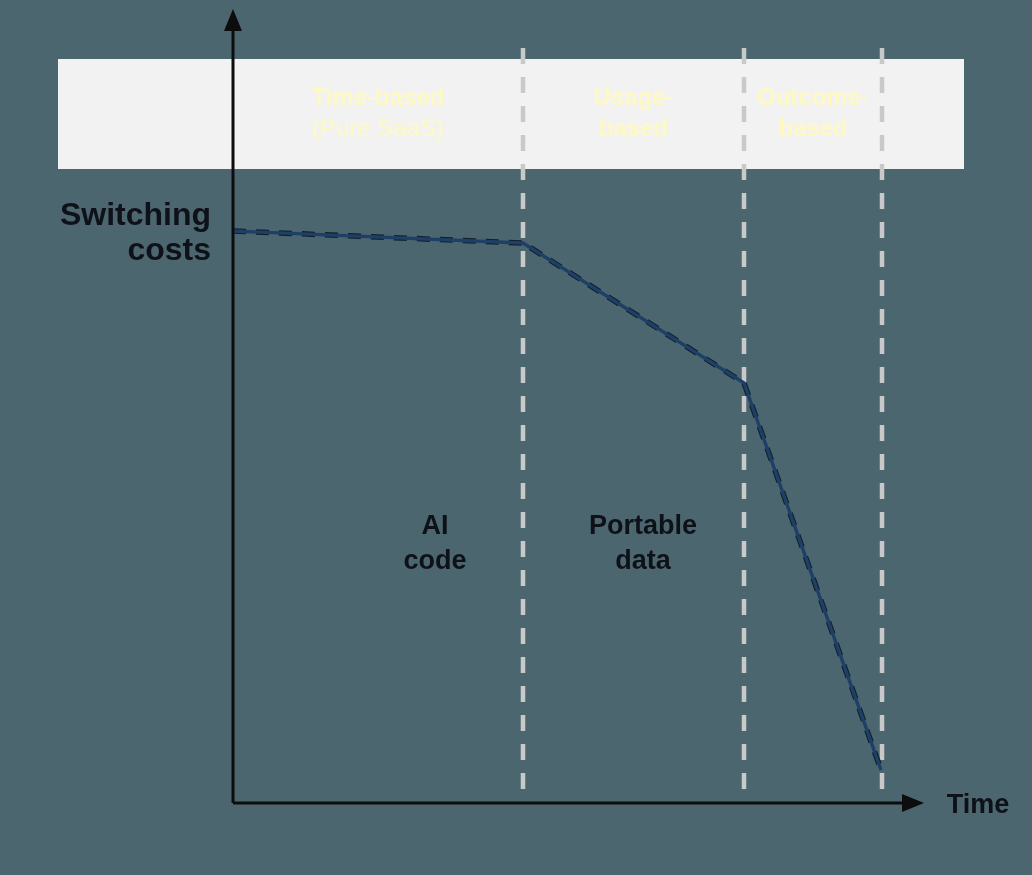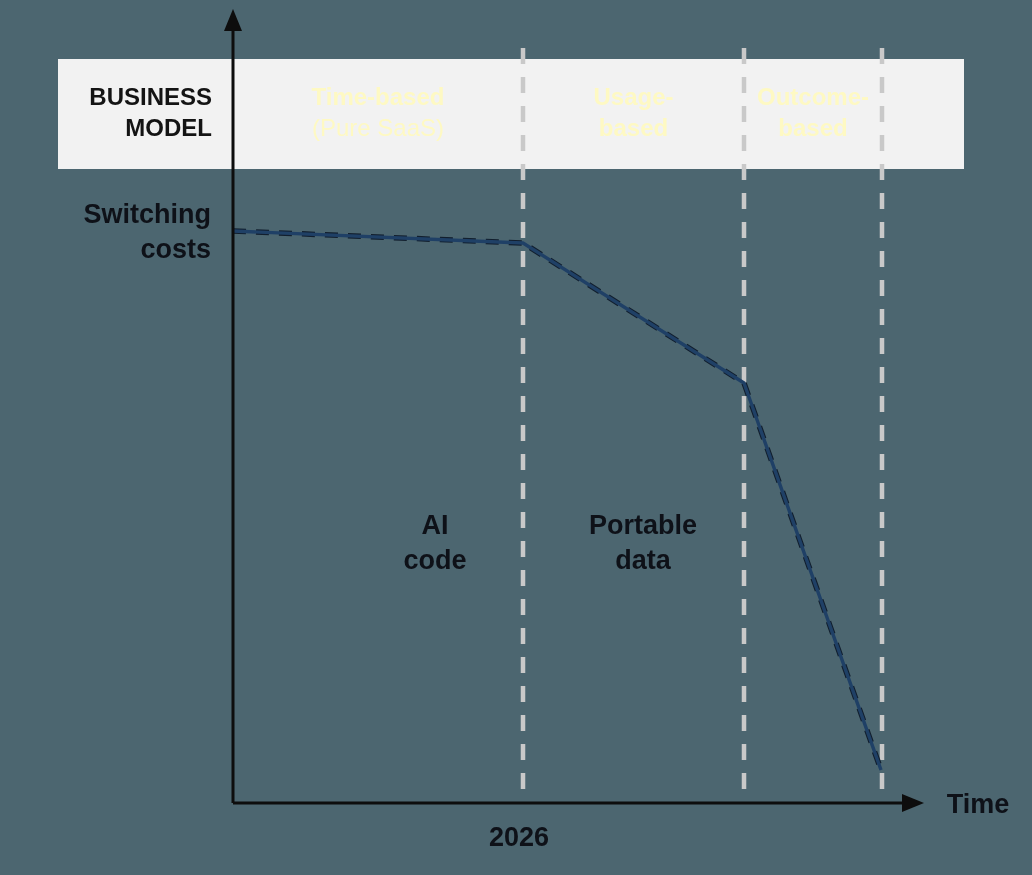--- a/index.html
+++ b/index.html
@@ -44,21 +44,21 @@
     font-size: 24px; line-height: 31px;
     color: #fef9c3;
   }
   .phase-1 { left: 233px; width: 290px; }
   .phase-2 { left: 523px; width: 221px; }
   .phase-3 { left: 744px; width: 138px; }
   .phase .regular { font-weight: 400; }
   .y-axis-label {
     left: 30px; top: 197px; width: 181px;
     text-align: right;
-    font-size: 27px; line-height: 35px;
+    font-size: 32px; line-height: 35px;
   }
   .annotation {
     top: 508px;
     font-size: 27px; line-height: 35px;
   }
   .annotation-1 { left: 360px; width: 150px; }
   .annotation-2 { left: 553px; width: 180px; }
   .tick {
     top: 822px; width: 160px;
     text-align: center;
@@ -91,31 +91,29 @@
     <g>
       <line x1="233" y1="26" x2="233" y2="803" stroke="#0d0d0d" stroke-width="3"></line>
       <polygon points="233,9 224,31 242,31" fill="#0d0d0d"></polygon>
     </g>
     <g>
       <line x1="233" y1="803" x2="906" y2="803" stroke="#0d0d0d" stroke-width="3"></line>
       <polygon points="924,803 902,794 902,812" fill="#0d0d0d"></polygon>
     </g>
   </svg>
 
-  <div class="txt banner-label"><span>BUSINESS</span><br><span>MODEL</span></div>
 
   <div class="txt phase phase-1"><span>Time-based</span><br><span class="regular">(Pure SaaS)</span></div>
 
   <div class="txt phase phase-2"><span>Usage-</span><br><span>based</span></div>
 
   <div class="txt phase phase-3"><span>Outcome-</span><br><span>based</span></div>
 
   <div class="txt y-axis-label"><span>Switching</span><br><span>costs</span></div>
 
   <div class="txt annotation annotation-1"><span>AI</span><br><span>code</span></div>
 
   <div class="txt annotation annotation-2"><span>Portable</span><br><span>data</span></div>
 
-  <div class="txt tick tick-1">2026</div>
 
   <div class="txt x-axis-label">Time</div>
 
 </div>
 
 </body></html>

